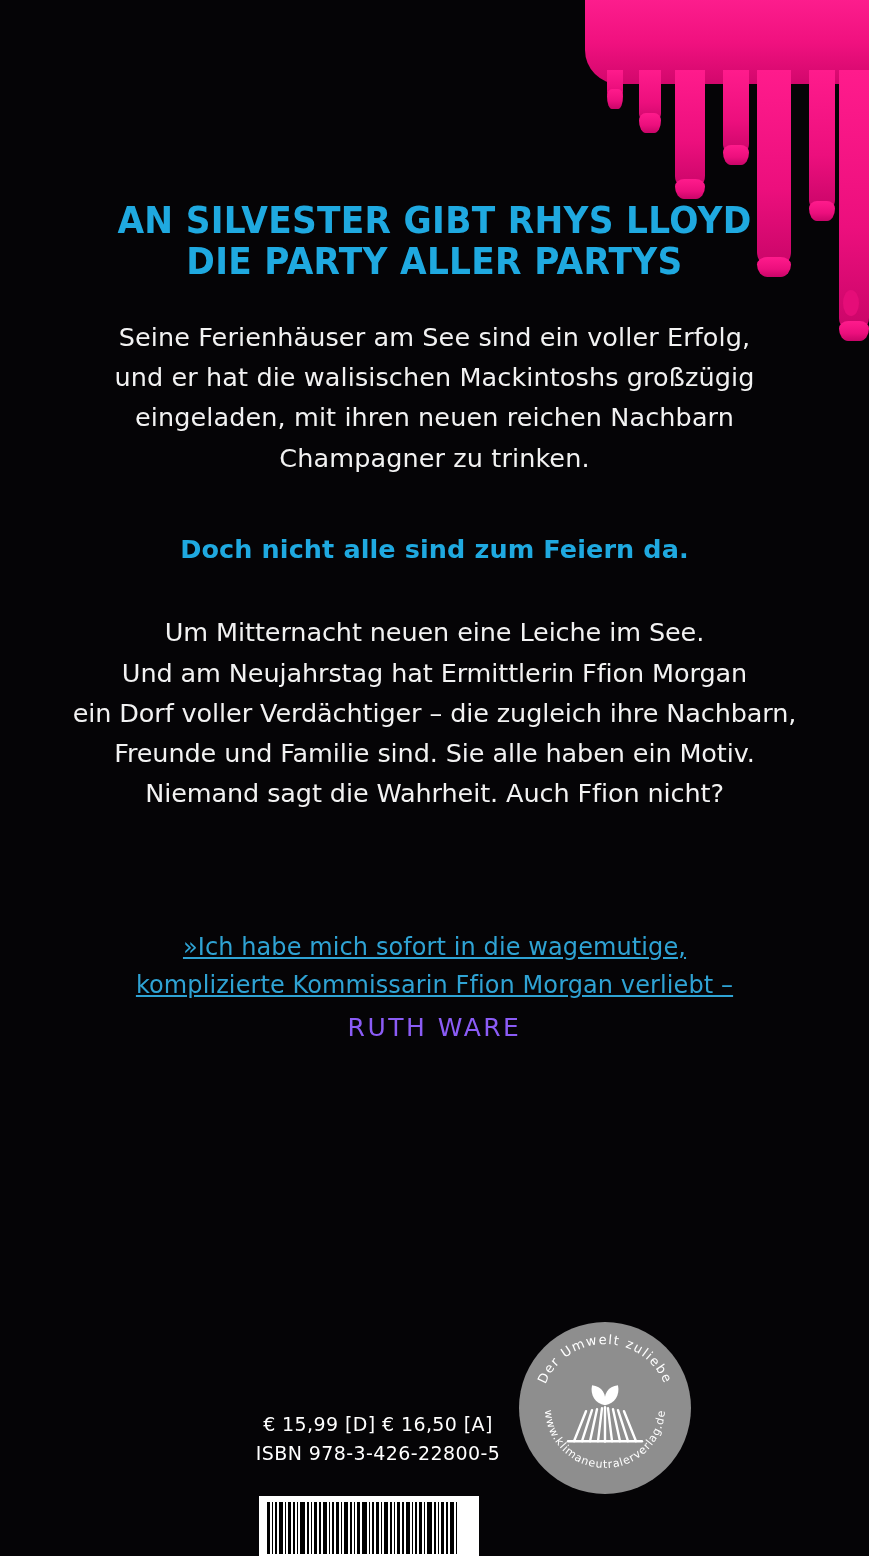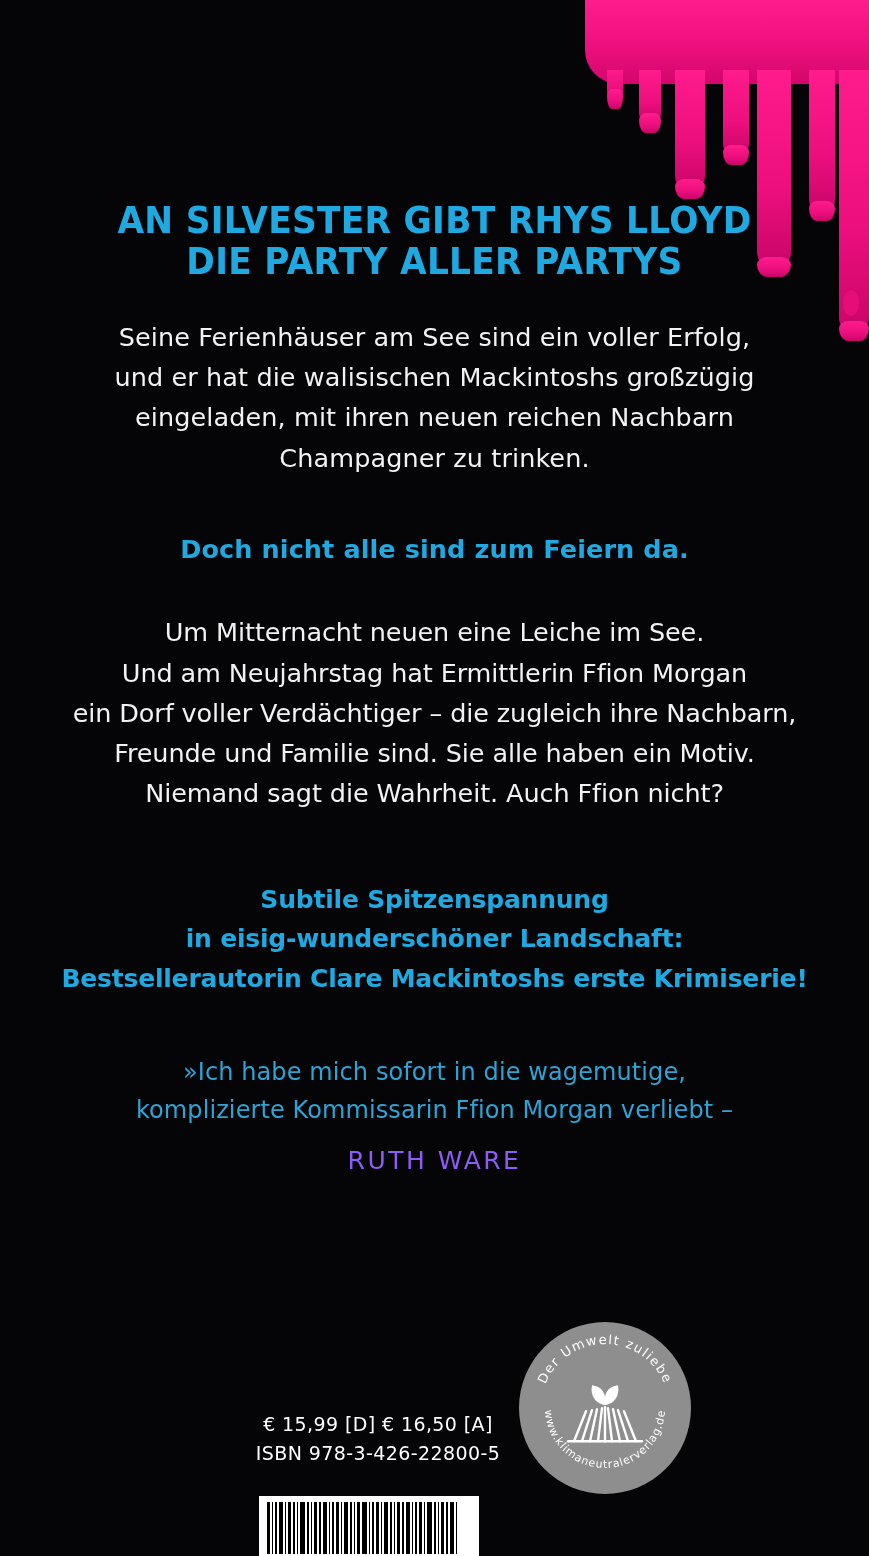--- a/index.html
+++ b/index.html
@@ -122,22 +122,23 @@
     font-weight: bold;
     line-height: 1.58;
     margin: 0;
     letter-spacing: -0.2px;
   }
 
   .quote {
     color: #2fa3d4;
     font-size: 24px;
     line-height: 1.58;
-    margin: 16px;
+    margin: 9px;
     letter-spacing: 0.1px;
+    text-decoration: underline;
   }
   .quote-author {
     color: #8b5cf6;
     font-size: 25px;
     letter-spacing: 2.5px;
     margin: 2px 0 0 0;
   }
 
   
   .footer {
@@ -244,25 +245,20 @@
     <p class="para wide">
       <span>Um Mitternacht neuen eine Leiche im See.</span><br>
       <span>Und am Neujahrstag hat Ermittlerin Ffion Morgan</span><br>
       <span>ein Dorf voller Verdächtiger – die zugleich ihre Nachbarn,</span><br>
       <span>Freunde und Familie sind. Sie alle haben ein Motiv.</span><br>
       <span>Niemand sagt die Wahrheit. Auch Ffion nicht?</span>
     </p>
 
     <div class="spacer-c"></div>
 
-    <p class="tagline">
-      <span>Subtile Spitzenspannung</span><br>
-      <span>in eisig-wunderschöner Landschaft:</span><br>
-      <span>Bestsellerautorin Clare Mackintoshs erste Krimiserie!</span>
-    </p>
 
     <div class="spacer-d"></div>
 
     <p class="quote">
       <span>»Ich habe mich sofort in die wagemutige,</span><br>
       <span>komplizierte Kommissarin Ffion Morgan verliebt –</span><br>
     </p>
     <p class="quote-author">RUTH WARE</p>
 
   </div>

